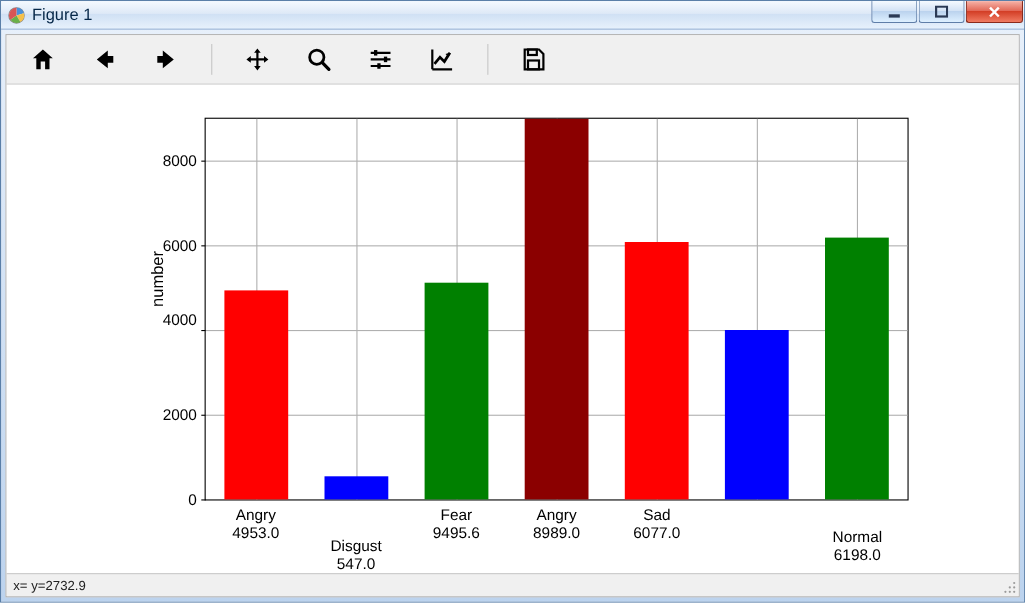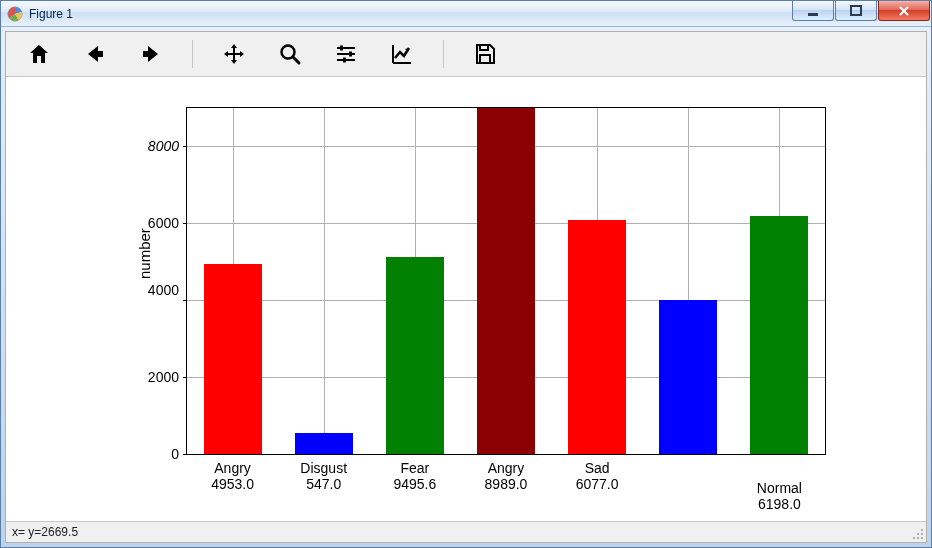--- a/index.html
+++ b/index.html
@@ -18,21 +18,21 @@
     background: linear-gradient(#f4f9ff, #dee9f7 45%, #cfe0f4 46%, #e7f1fc);
     border-bottom:1px solid #9ab4d6;
     display:flex; align-items:center;
     padding:0 0 0 6px;
     position:relative;
   }
   .titlebar .app-icon {
     width:16px; height:16px; margin-right:6px;
     display:inline-flex; align-items:center; justify-content:center;
   }
-  .titlebar .title { color:#062748; font-size:12px; }
+  .titlebar .title { color:#062748; font-size:15px; }
   .win-controls {
     position:absolute; right:0; top:0; height:20px;
     display:flex;
   }
   .win-btn {
     width:42px; height:20px;
     border:1px solid #5f7ea8; border-top:none;
     border-radius:0 0 3px 3px;
     margin-right:1px;
     display:flex; align-items:center; justify-content:center;
@@ -218,31 +218,31 @@
               <div class="gridline-h" style="top: 269.111px;"></div>
               <div class="ytick-label" style="top: 269.111px;">2000</div>
               <div class="ytick-mark" style="top: 269.111px;"></div>
               <div class="gridline-h" style="top: 192.222px;"></div>
               <div class="ytick-label" style="top: 182px;">4000</div>
               <div class="ytick-mark" style="top: 192.222px;"></div>
               <div class="gridline-h" style="top: 115.333px;"></div>
               <div class="ytick-label" style="top: 115.333px;">6000</div>
               <div class="ytick-mark" style="top: 115.333px;"></div>
               <div class="gridline-h" style="top: 38.4444px;"></div>
-              <div class="ytick-label" style="top: 38.4444px; font-style: italic;">8000</div>
+              <div class="ytick-label" style="top: 38.4444px;">8000</div>
               <div class="ytick-mark" style="top: 38.4444px;"></div>
               <div class="gridline-v" style="left: 45.5714px;"></div>
               <div class="bar" style="left: 45.5714px; height: 190.415px; background: rgb(255, 0, 0);"></div>
               <div class="xcat-label" style="left: 45.5714px;">
                 <div>Angry</div>
                 <div>4953.0</div>
               </div>
               <div class="gridline-v" style="left: 136.714px;"></div>
               <div class="bar" style="left: 136.714px; height: 21.0291px; background: rgb(0, 0, 255);"></div>
-              <div class="xcat-label" style="left: 136.714px;">
+              <div class="xcat-label" style="left: 136.714px; margin-top: 28px;">
                 <div>Disgust</div>
                 <div>547.0</div>
               </div>
               <div class="gridline-v" style="left: 227.857px;"></div>
               <div class="bar" style="left: 227.857px; height: 196.874px; background: rgb(0, 128, 0);"></div>
               <div class="xcat-label" style="left: 227.857px;">
                 <div>Fear</div>
                 <div>9495.6</div>
               </div>
               <div class="gridline-v" style="left: 319px;"></div>
@@ -264,21 +264,21 @@
               <div class="xcat-label" style="left: 592.429px; margin-top: 20px;">
                 <div>Normal</div>
                 <div>6198.0</div>
               </div>
             </div>
         </div>
       </div>
     </div>
 
     <div class="statusbar">
-      <span>x= y=2669.5</span>
+      <span>x= y=2732.9</span>
       <svg class="resize-grip" viewBox="0 0 14 14">
         <circle cx="12" cy="4" r="1" fill="#9a9a9a"></circle>
         <circle cx="8" cy="8" r="1" fill="#9a9a9a"></circle>
           <circle cx="12" cy="8" r="1" fill="#9a9a9a"></circle>
         <circle cx="4" cy="12" r="1" fill="#9a9a9a"></circle>
           <circle cx="8" cy="12" r="1" fill="#9a9a9a"></circle>
           <circle cx="12" cy="12" r="1" fill="#9a9a9a"></circle>
       </svg>
     </div>
 

